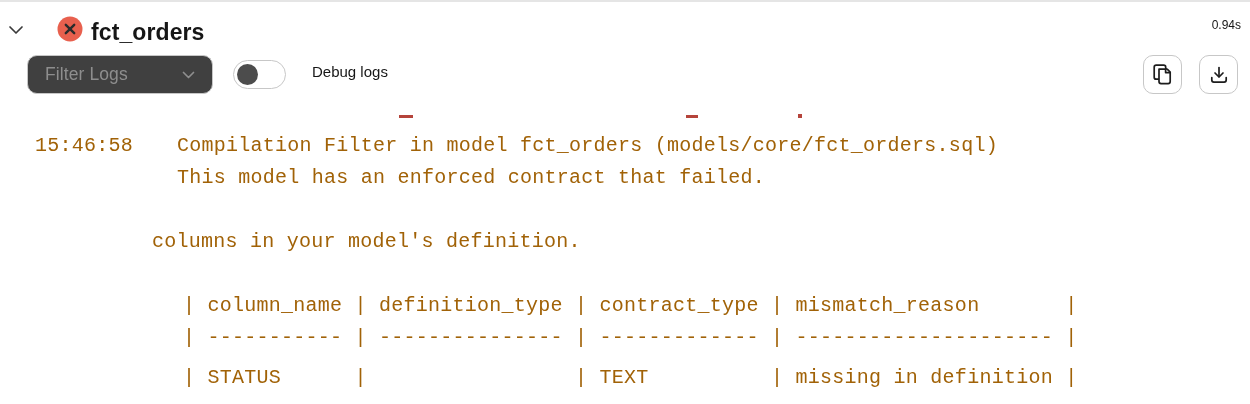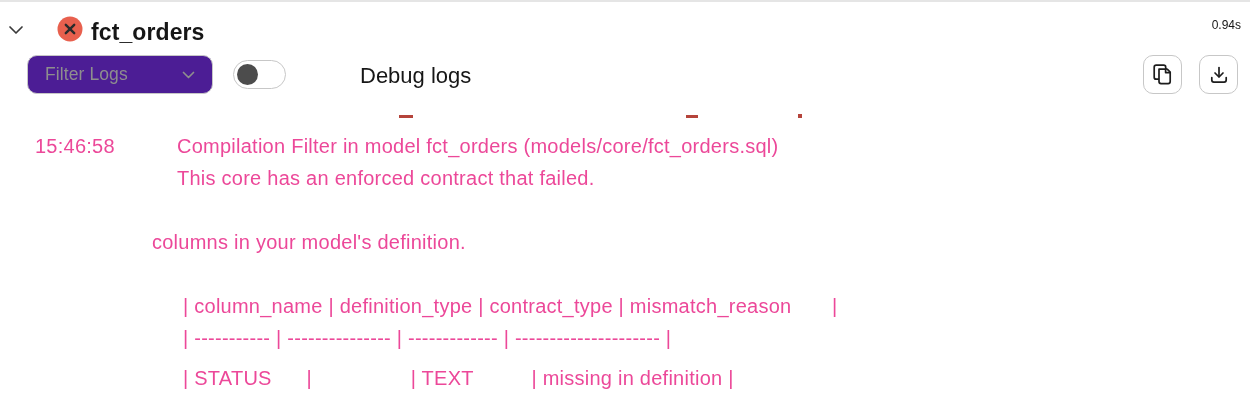--- a/index.html
+++ b/index.html
@@ -20,49 +20,49 @@
     position:absolute; left:91px; top:17px; font-size:23px; font-weight:700;
     color:#161616; letter-spacing:0.1px;
   }
   .duration {
     position:absolute; right:9px; top:16px; font-size:12px; font-weight:400; color:#161616;
   }
 
   
   .filter-btn {
     position:absolute; left:27px; top:53px; width:186px; height:39px;
-    background:#4c1d95; border:1.5px solid #c7c7c7; border-radius:10px;
+    background:#404040; border:1.5px solid #c7c7c7; border-radius:10px;
     display:flex; align-items:center; justify-content:space-between;
     padding:0 17px 0 17px; cursor:pointer;
   }
   .filter-btn .lbl { font-size:17.5px; font-weight:500; color:#8e8e8e; letter-spacing:0.1px; }
   .toggle {
     position:absolute; left:233px; top:58px; width:53px; height:29px;
     border:1.5px solid #c7c7c7; border-radius:15px; background:#fff; cursor:pointer;
   }
   .toggle .knob {
     position:absolute; left:3px; top:2.5px; width:21px; height:21px;
     border-radius:50%; background:#4c4c4c;
   }
   .toggle-label {
-    position:absolute; left:312px; top:61px; font-size:22px; font-weight:500; color:#161616;margin-left:48px;
+    position:absolute; left:312px; top:61px; font-size:15px; font-weight:500; color:#161616;
   }
   .icon-btn {
     position:absolute; top:53px; width:39px; height:39px; background:#fff;
     border:1.5px solid #c7c7c7; border-radius:10px; cursor:pointer;
     display:flex; align-items:center; justify-content:center;
   }
   .copy-btn { left:1143px; }
   .download-btn { left:1199px; }
 
   
   .log { position:absolute; left:0; top:96px; width:1250px; height:308px; }
   .mono {
-    position:absolute; font-family:Liberation Sans, sans-serif;
-    font-size:20px; line-height:24px; color:#ec4899; letter-spacing:0.25px;
+    position:absolute; font-family:Liberation Mono, monospace;
+    font-size:20px; line-height:24px; color:#a16207; letter-spacing:0.25px;
     white-space:pre;
   }
   .ts   { left:35px;  top:36px; }
   .l0   { left:177px; top:36px; }
   .l1   { left:177px; top:68px; }
   .l2   { left:177px; top:100px; }
   .l3   { left:152px; top:132px; }
   .t0   { left:183px; top:196px; }
   .t1   { left:183px; top:228px; }
   .t2   { left:183px; top:260px;margin-top:8px; }
@@ -133,20 +133,20 @@
     </span>
   </button>
 
   <div class="log">
     <div class="frag frag-a"></div>
     <div class="frag frag-b"></div>
     <div class="frag frag-c"></div>
 
     <div class="mono ts">15:46:58</div>
     <div class="mono l0">Compilation Filter in model fct_orders (models/core/fct_orders.sql)</div>
-    <div class="mono l1">This core has an enforced contract that failed.</div>
+    <div class="mono l1">This model has an enforced contract that failed.</div>
     <div class="mono t0">| column_name | definition_type | contract_type | mismatch_reason       |</div>
     <div class="mono l3">columns in your model's definition.</div>
     <div class="mono t1">| ----------- | --------------- | ------------- | --------------------- |</div>
     <div class="mono t2">| STATUS      |                 | TEXT          | missing in definition |</div>
   </div>
 
 </div>
 
 </body></html>

